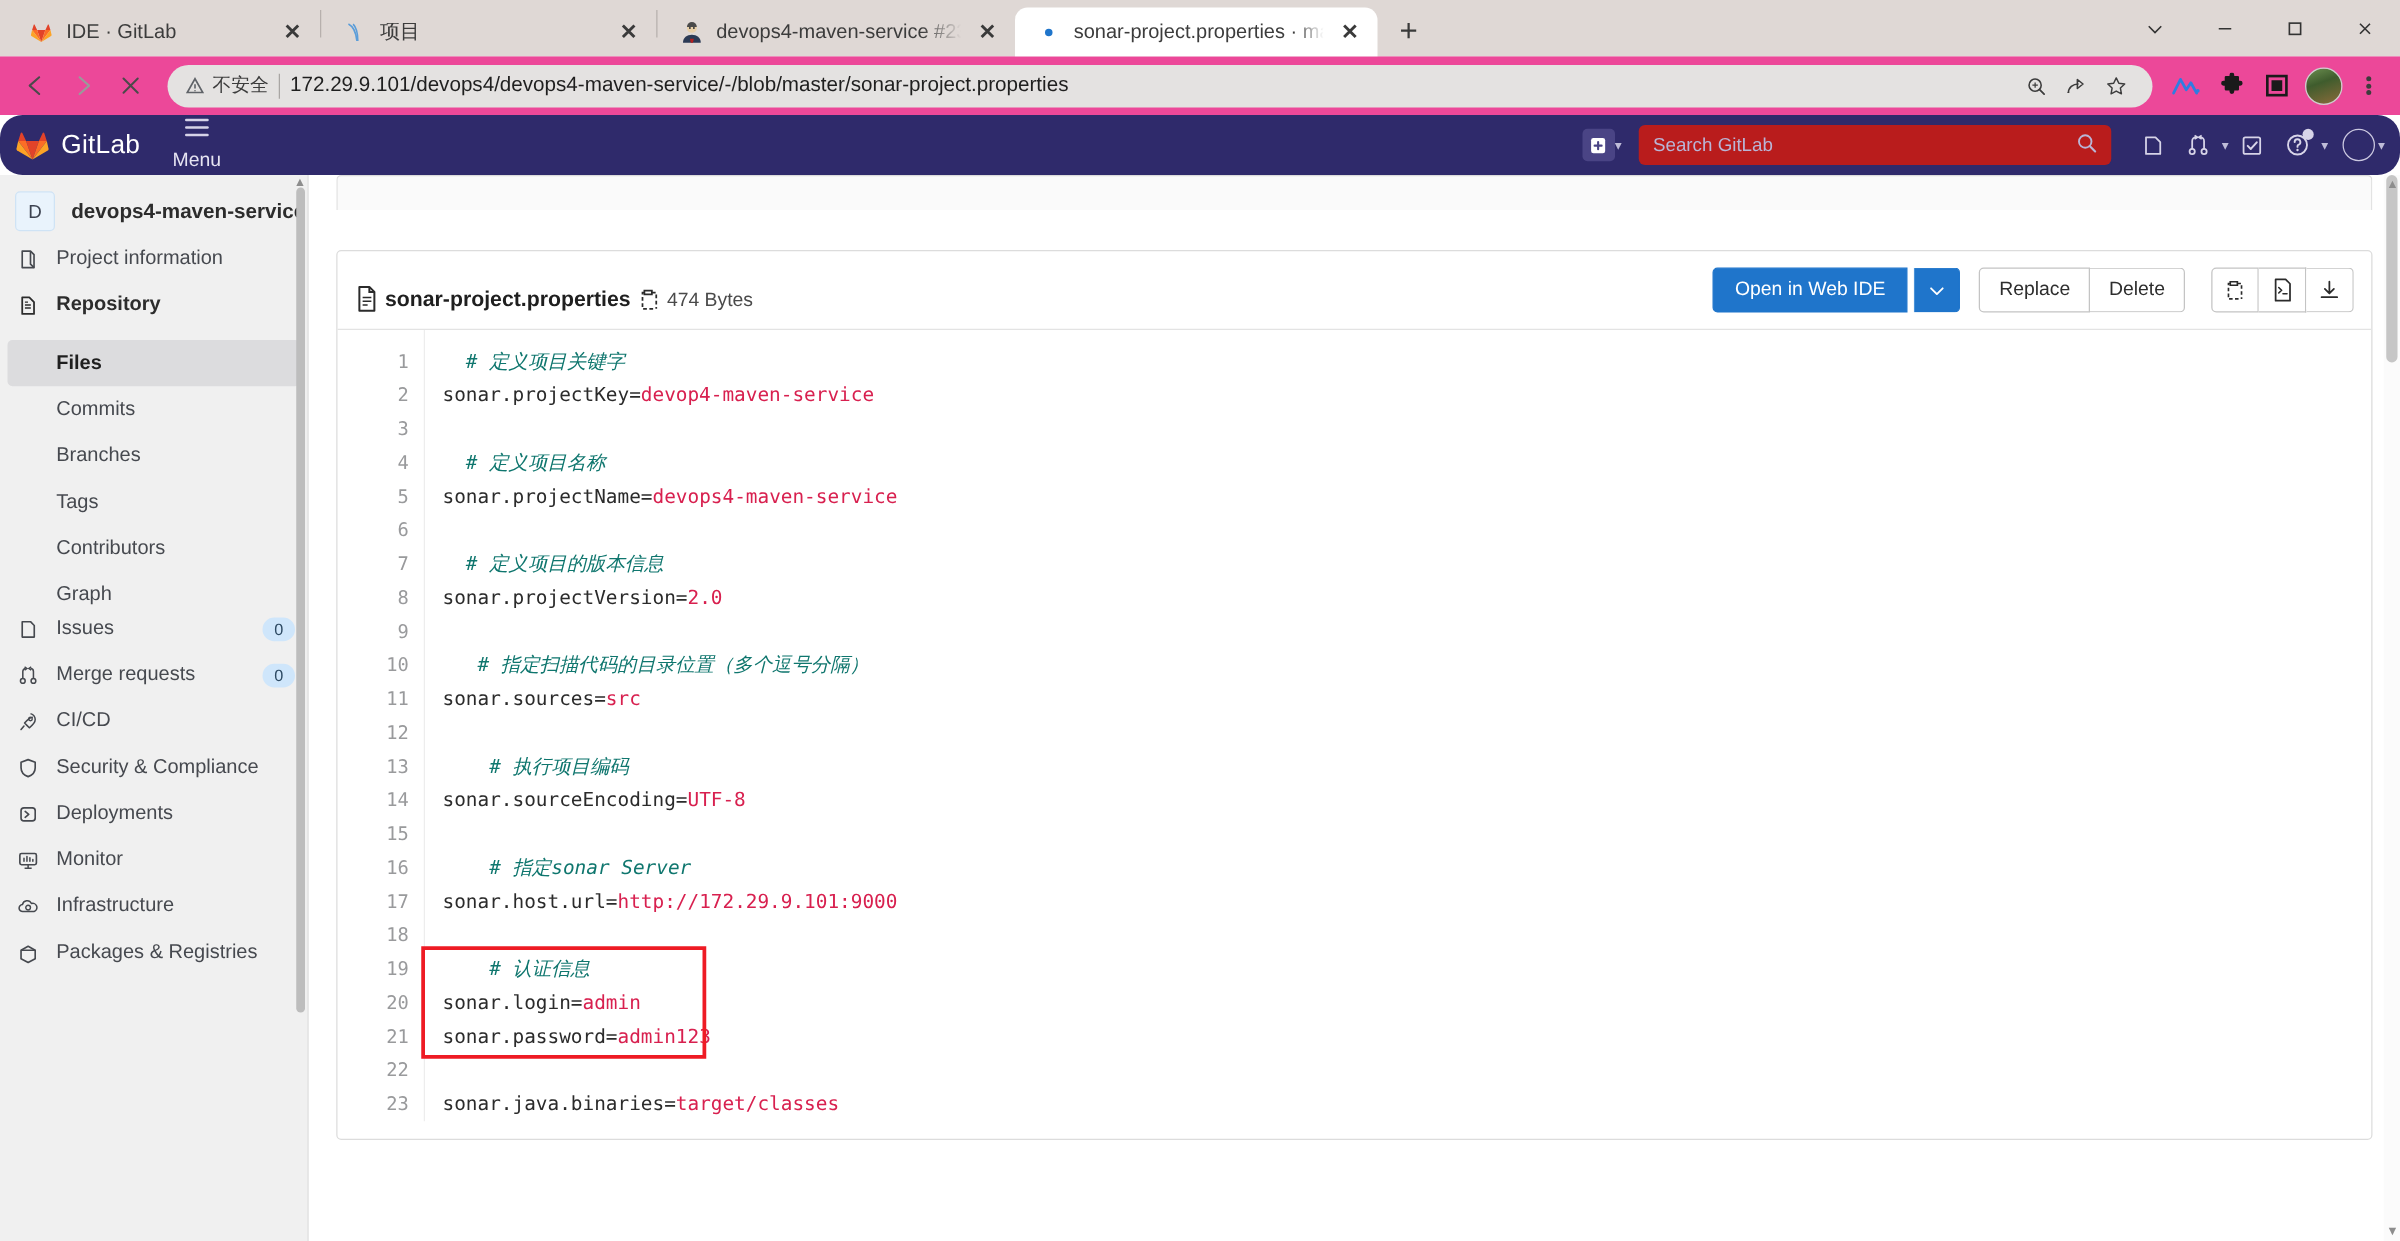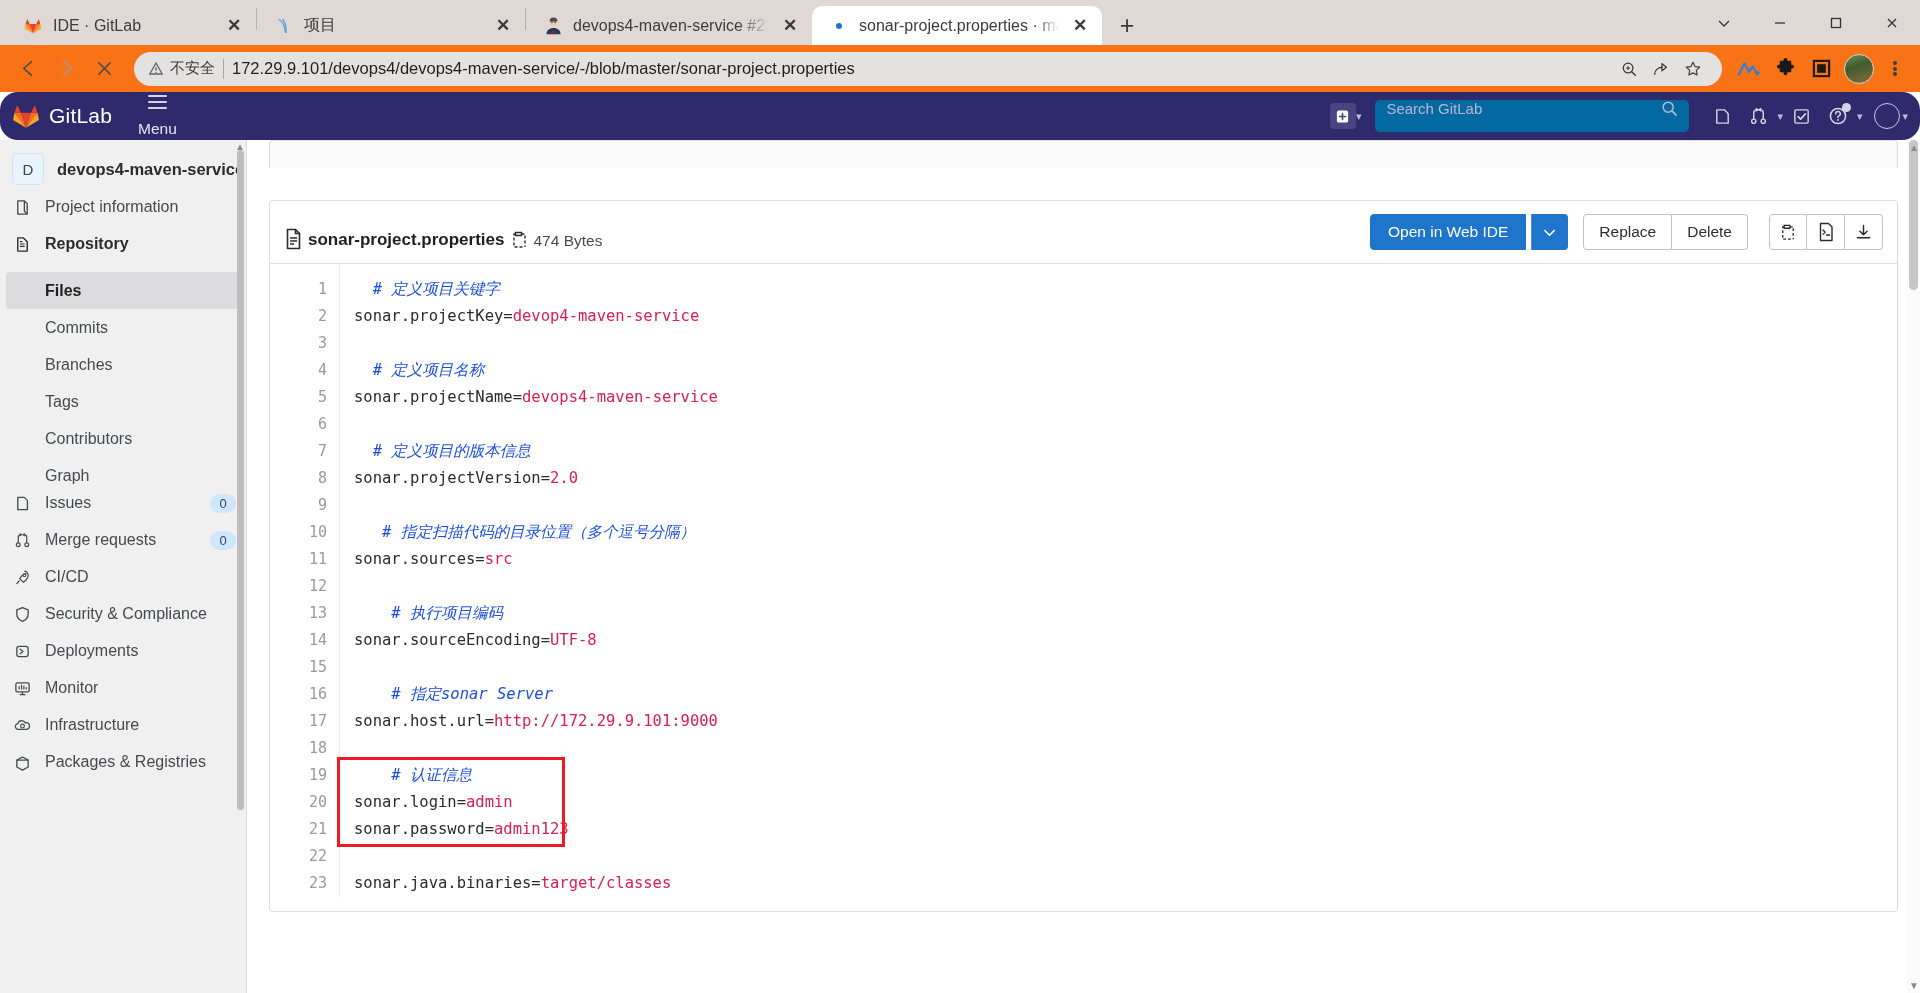--- a/index.html
+++ b/index.html
@@ -64,21 +64,21 @@
     position: absolute; right: 0; top: 0; height: 45px;
     display: flex; align-items: center;
   }
   .win-btn {
     width: 56px; height: 45px;
     display: flex; align-items: center; justify-content: center;
     color: #333;
   }
 
   .navbar {
-    height: 47px; background: #f97316;
+    height: 47px; background: #ec4899;
     display: flex; align-items: center; gap: 2px;
     padding: 0 10px; flex: none;
   }
   .nav-ico {
     width: 36px; height: 36px; border-radius: 50%;
     display: flex; align-items: center; justify-content: center;
     color: #4a4a4a; flex: none;
   }
   .nav-ico.fwd { color: #9a9a9a; }
   .omnibox {
@@ -124,23 +124,23 @@
   .hamb { display: flex; flex-direction: column; gap: 4px; width: 19px; }
   .hamb i { display: block; height: 2px; background: #d6d3e8; border-radius: 1px; }
   .gl-spacer { flex: 1; }
   .gl-plus {
     width: 26px; height: 26px; border-radius: 4px; background: #4a4485;
     display: flex; align-items: center; justify-content: center;
     color: #fff; font-size: 17px; line-height: 1;
   }
   .caret { color: #bfbcd8; font-size: 11px; }
   .gl-search {
-    width: 314px; height: 32px; margin: 0 10px 0 14px;
-    background: #0369a1; border-radius: 5px;
-    display: flex; padding: 0 11px;
+    width: 378px; height: 32px; margin: 0 10px 0 14px;
+    background: #b91c1c; border-radius: 5px;
+    display: flex; align-items: center; padding: 0 11px;
     color: #b9b5d6; font-size: 15px;
   }
   .gl-search .ph { flex: 1; }
   .gl-ico {
     width: 34px; height: 34px; display: flex;
     align-items: center; justify-content: center; color: #d7d4e8;
   }
   .gl-ico-group { display: flex; align-items: center; gap: 2px; margin-left: 6px; }
   .gl-user {
     width: 26px; height: 26px; border-radius: 50%;
@@ -247,21 +247,21 @@
   }
   .gutter {
     width: 70px; flex: none; text-align: right;
     padding: 12px 12px 0 0; color: #999a9c; user-select: none;
     border-right: 1px solid #ededed;
     font-size: 15px;
   }
   .gutter div { height: 27px; }
   .code-body { flex: 1; padding: 12px 0 0 14px; min-width: 0; }
   .code-line { height: 27px; white-space: pre; color: #2b2b2b; }
-  .cm { color: #1d4ed8; font-style: italic; }
+  .cm { color: #0f766e; font-style: italic; }
   .val { color: #d8204f; }
 
   .hl-box {
     position: absolute;
     border: 3px solid #ee1b24;
     pointer-events: none;
   }
 
   .main-scroll {
     position: absolute; right: 2px; top: 0;

